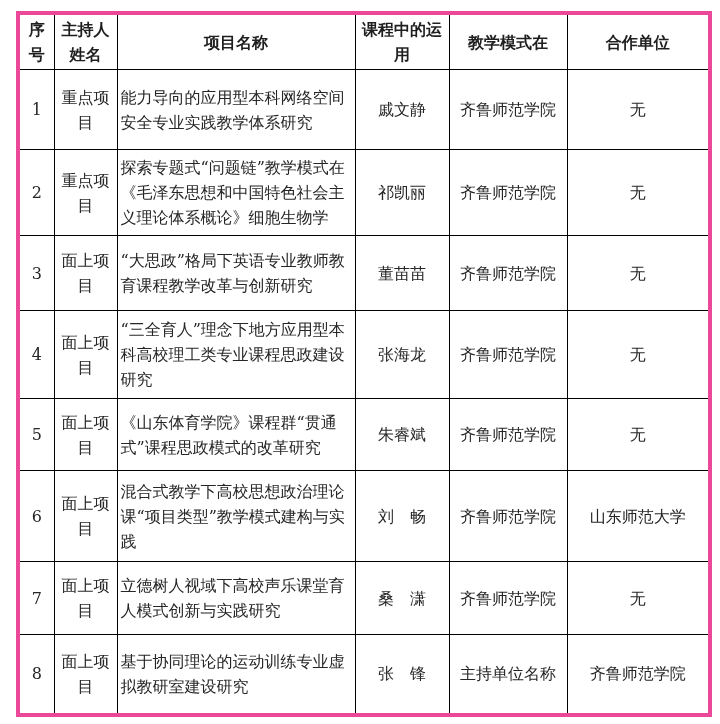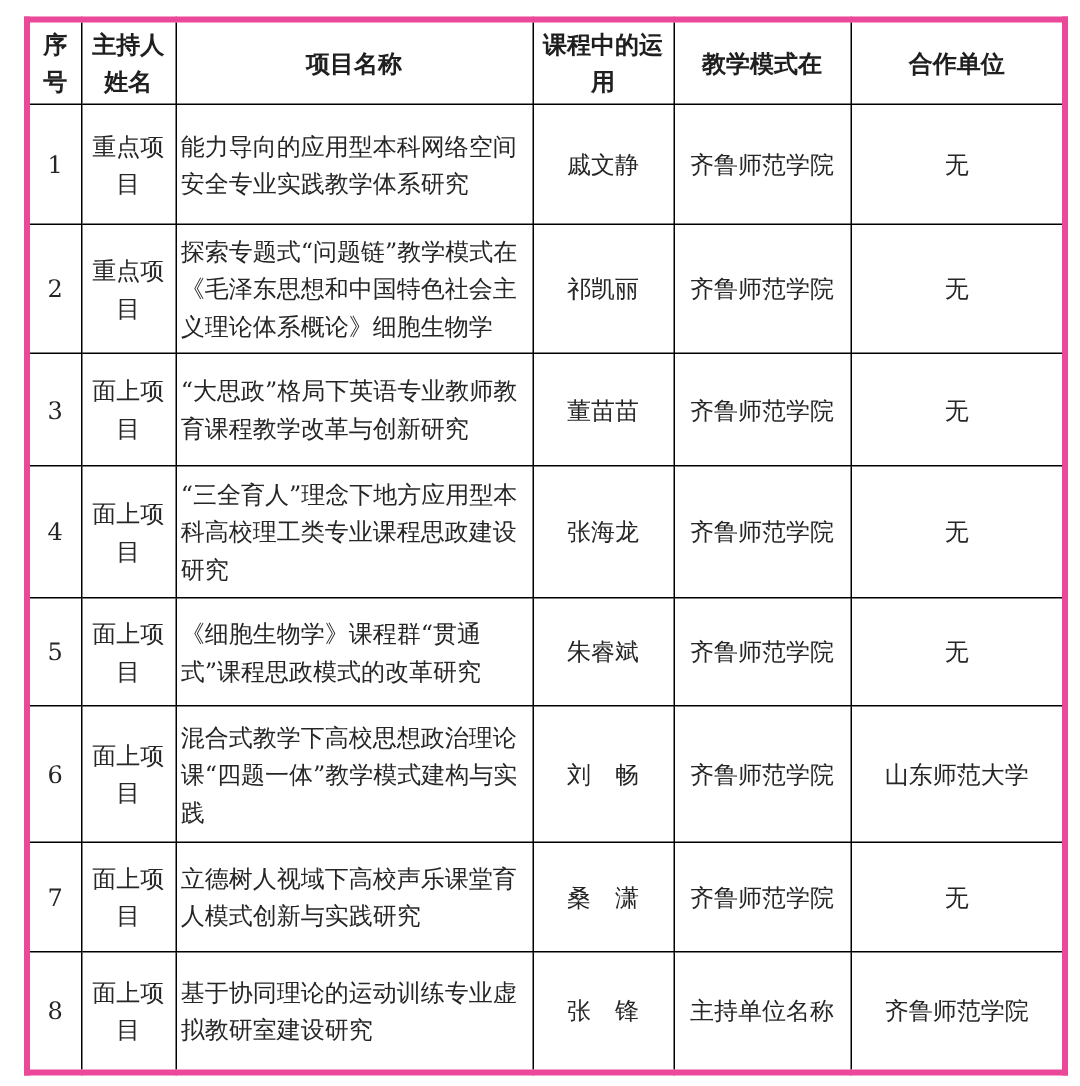--- a/index.html
+++ b/index.html
@@ -99,29 +99,29 @@
           <td>4</td>
           <td>面上项目</td>
           <td class="name-cell">“三全育人”理念下地方应用型本科高校理工类专业课程思政建设研究</td>
           <td>张海龙</td>
           <td>齐鲁师范学院</td>
           <td>无</td>
         </tr>
         <tr class="r4">
           <td>5</td>
           <td>面上项目</td>
-          <td class="name-cell">《细胞生物学》课程群“贯通式”课程思政模式的改革研究</td>
+          <td class="name-cell">《山东体育学院》课程群“贯通式”课程思政模式的改革研究</td>
           <td>朱睿斌</td>
           <td>齐鲁师范学院</td>
           <td>无</td>
         </tr>
         <tr class="r5">
           <td>6</td>
           <td>面上项目</td>
-          <td class="name-cell">混合式教学下高校思想政治理论课“四题一体”教学模式建构与实践</td>
+          <td class="name-cell">混合式教学下高校思想政治理论课“项目类型”教学模式建构与实践</td>
           <td>刘　畅</td>
           <td>齐鲁师范学院</td>
           <td>山东师范大学</td>
         </tr>
         <tr class="r6">
           <td>7</td>
           <td>面上项目</td>
           <td class="name-cell">立德树人视域下高校声乐课堂育人模式创新与实践研究</td>
           <td>桑　潇</td>
           <td>齐鲁师范学院</td>

